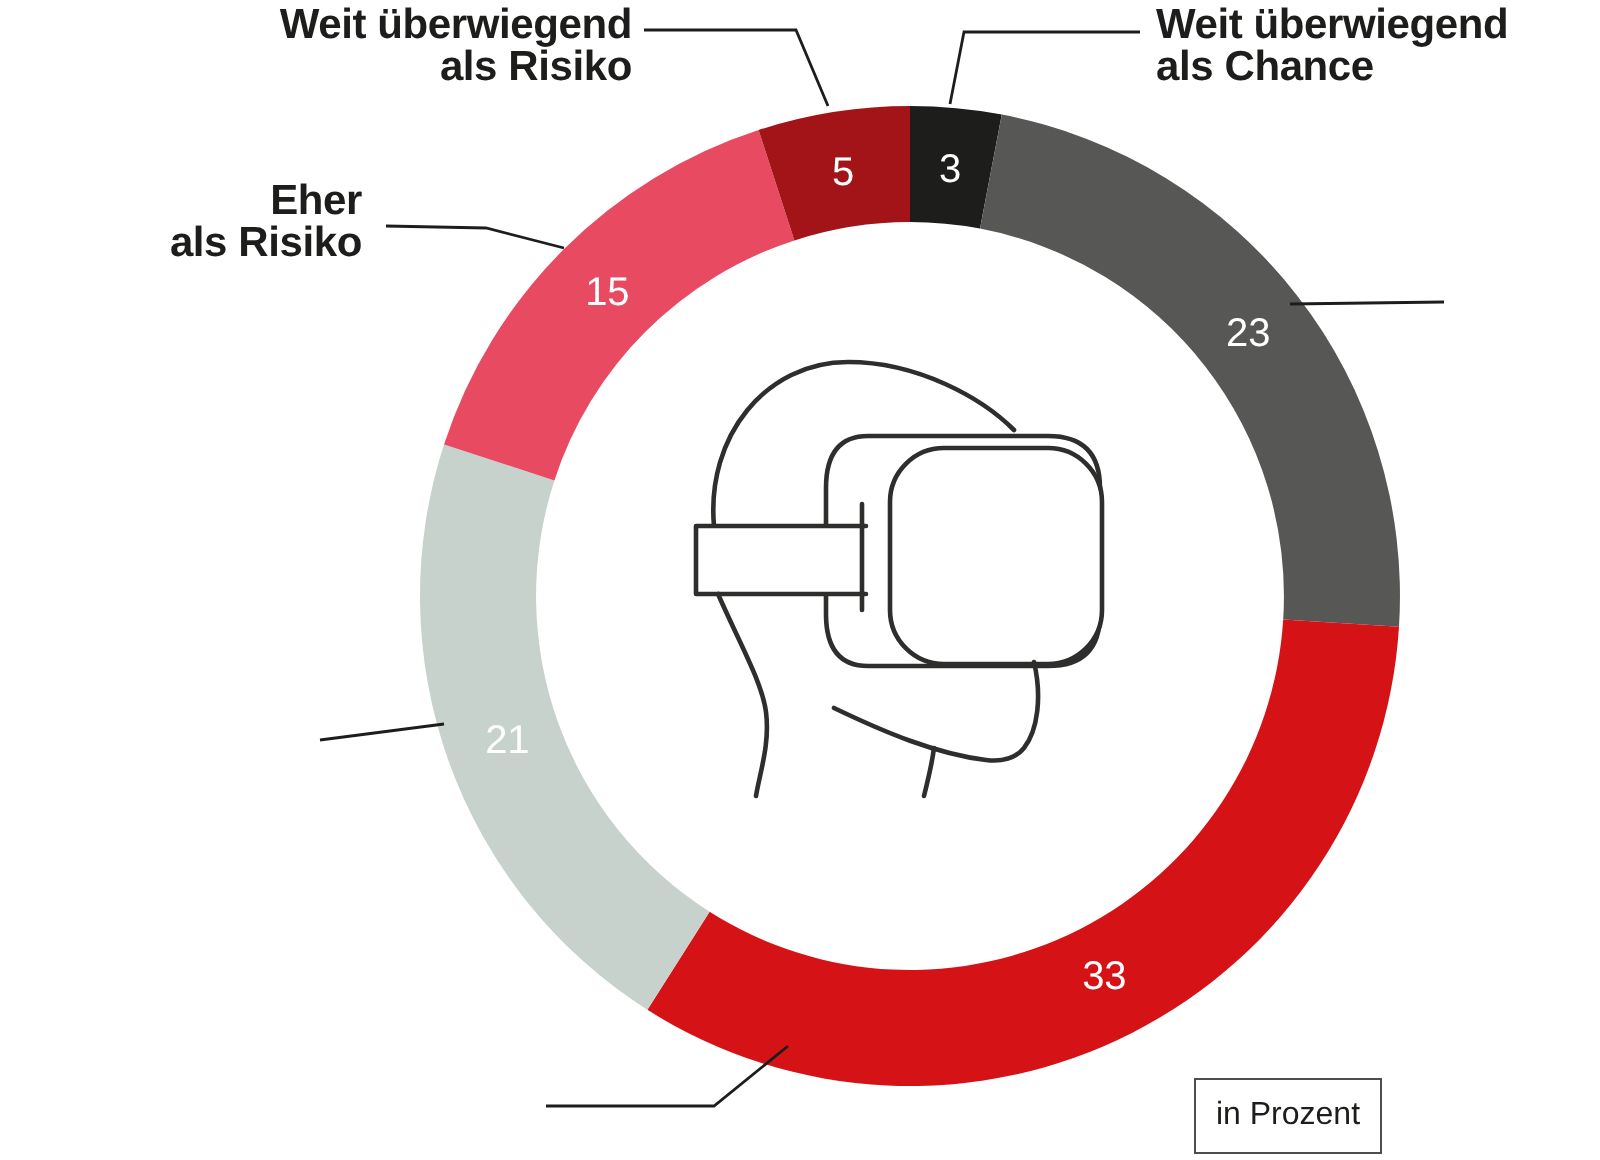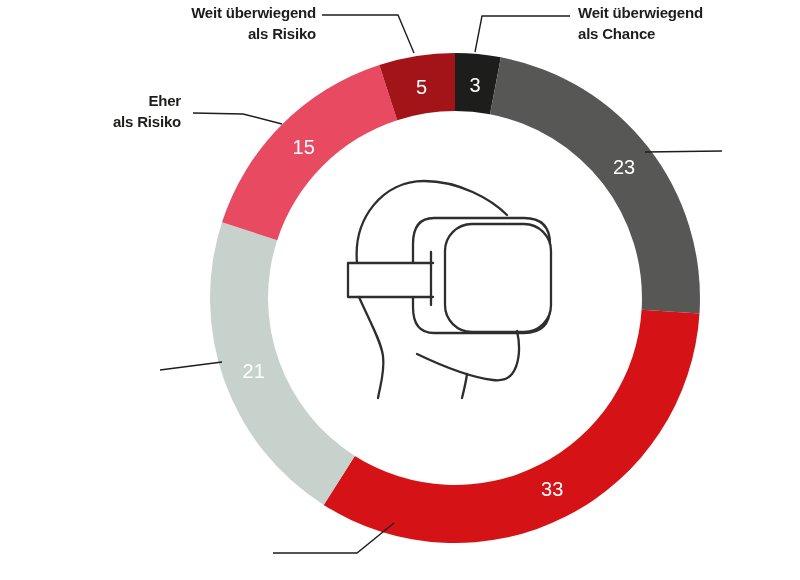--- a/index.html
+++ b/index.html
@@ -6,21 +6,21 @@
   .stage{
     position:relative;width:800px;height:580px;background:#ffffff;overflow:hidden;
     font-family:"Liberation Sans",sans-serif;
   }
   .chart-svg{position:absolute;left:0;top:0;}
   .seg-val{
     fill:#ffffff;font-family:"Liberation Sans",sans-serif;font-size:20px;
     text-anchor:middle;dominant-baseline:central;
   }
   .callout-label{
-    position:absolute;font-weight:bold;font-size:15px;line-height:21px;
+    position:absolute;font-weight:bold;font-size:21px;line-height:21px;
     color:#1d1d1b;white-space:pre-line;letter-spacing:-0.2px;
   }
   .ta-r{text-align:right;}
   .unit-box{
     position:absolute;left:597px;top:539px;width:94px;height:38px;
     border:1.5px solid #4d4d4d;display:flex;align-items:center;justify-content:center;
     font-size:16px;color:#1d1d1b;background:#fff;box-sizing:border-box;
   }
   .callout{stroke:#1d1d1b;stroke-width:1.4;fill:none;}
   .art{stroke:#2e2e2d;stroke-width:2.3;fill:none;stroke-linecap:round;stroke-linejoin:round;}
@@ -76,14 +76,17 @@
 
   <div class="callout-label" style="left:578px;top:2px;">Weit überwiegend
 als Chance</div>
 
   <div class="callout-label ta-r" style="right:619px;top:90px;">Eher
 als Risiko</div>
 
 
 
 
+  <div class="unit-box">
+    <span>in Prozent</span>
+  </div>
 
 </div>
 
 </body></html>

